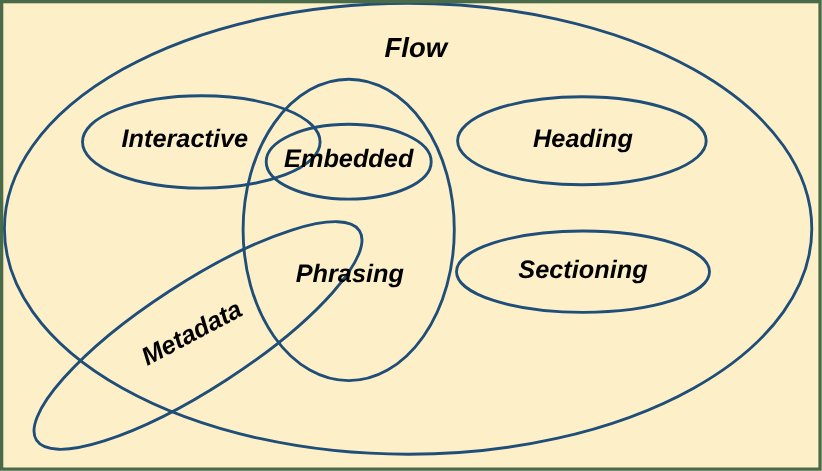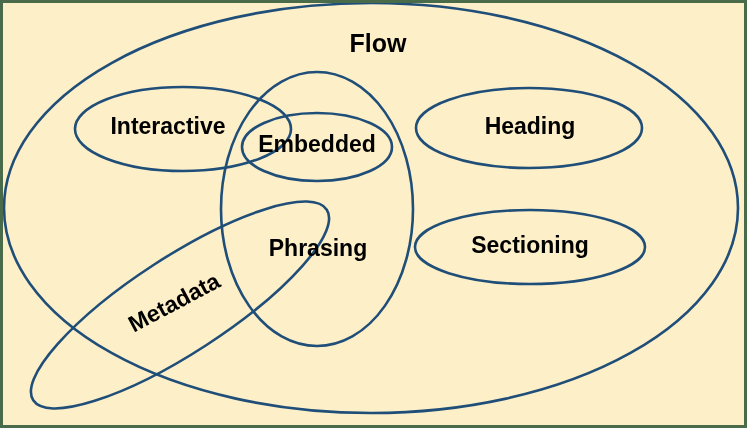--- a/index.html
+++ b/index.html
@@ -7,20 +7,21 @@
     margin: 0;
     padding: 0;
     background: #ffffff;
   }
   #stage {
     position: relative;
     width: 747px;
     height: 428px;
     overflow: hidden;
     font-family: "Liberation Sans", sans-serif;
+    font-style: italic;
   }
   #stage svg {
     display: block;
   }
   .venn-label {
     font-family: "Liberation Sans", sans-serif;
     font-weight: bold;
     fill: #000000;
     text-anchor: middle;
     dominant-baseline: middle;

